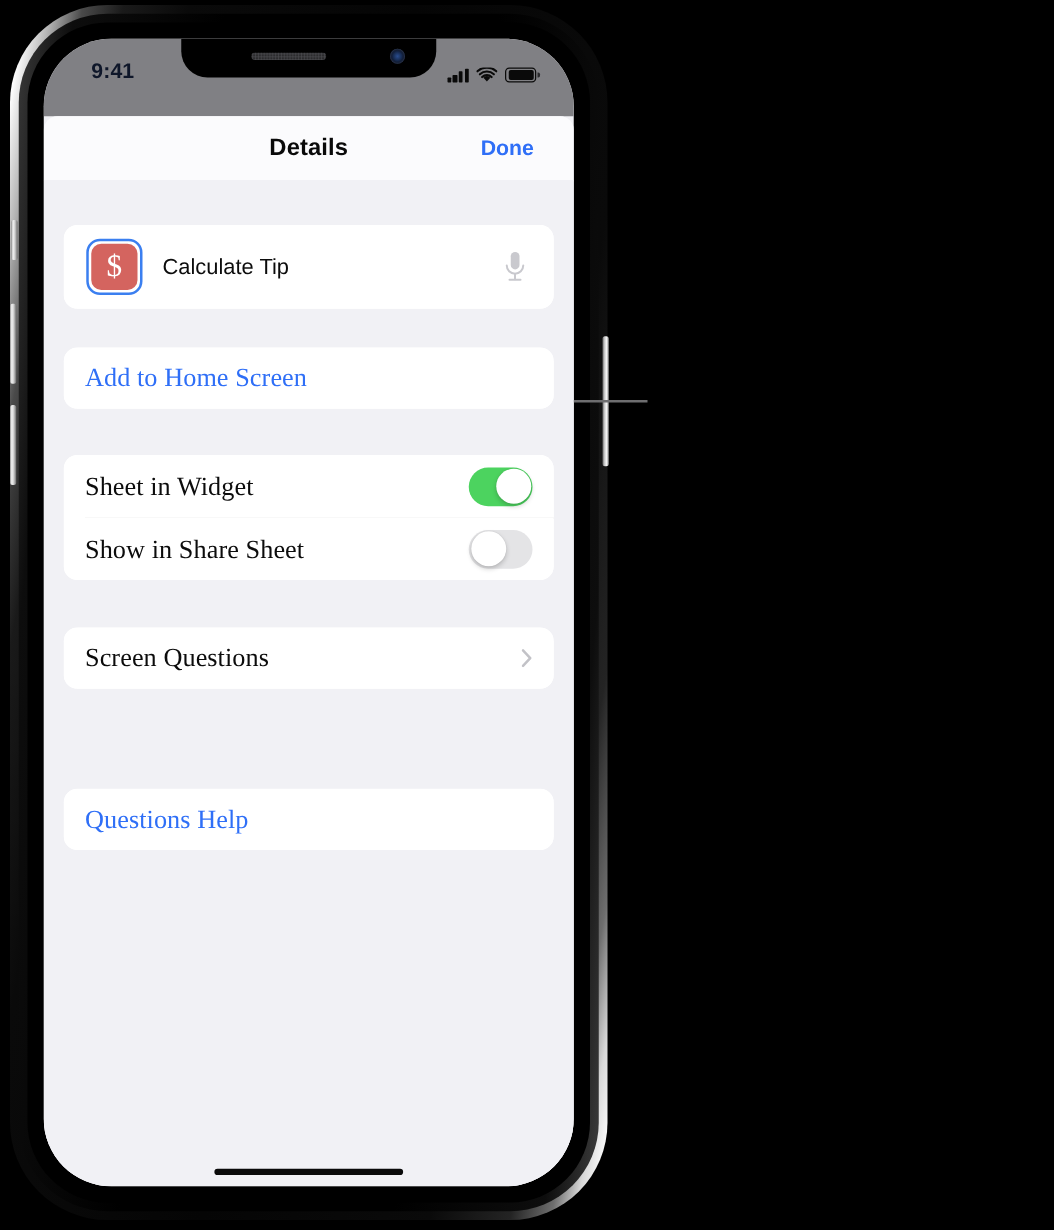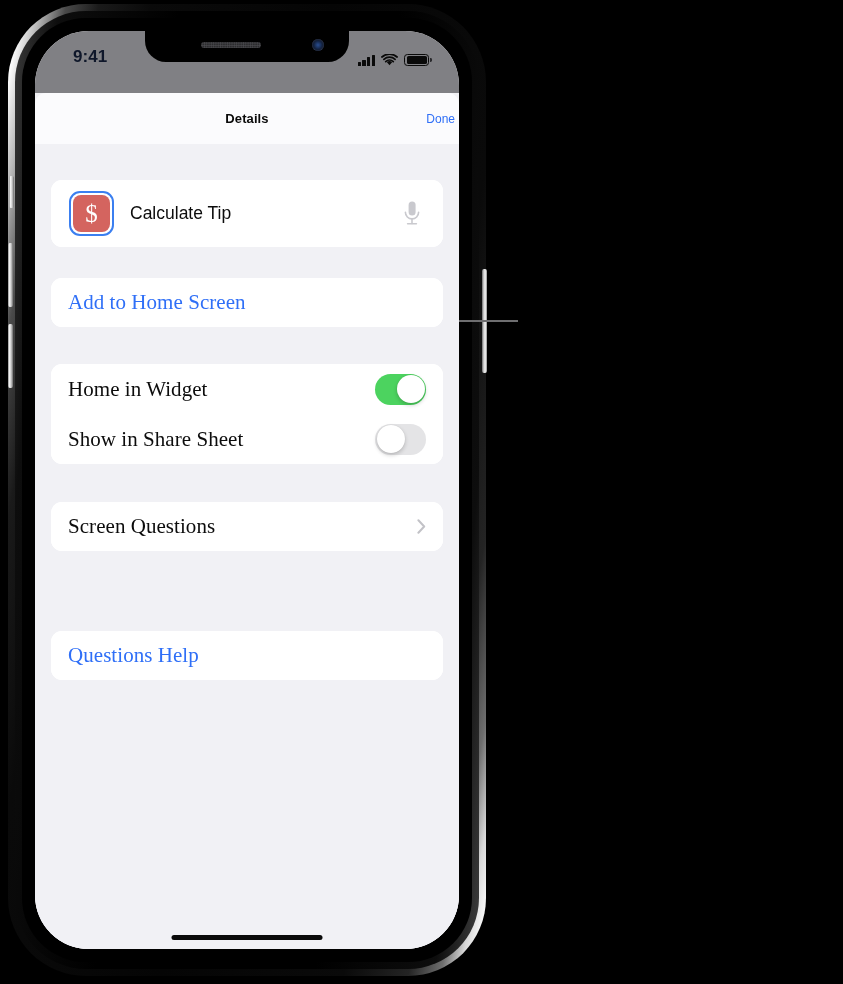--- a/index.html
+++ b/index.html
@@ -181,32 +181,32 @@
   #nav-bar {
     position: relative;
     height: 51px;
     background: #fbfbfd;
     border-bottom: 0.5px solid #dededf;
     display: flex;
     align-items: center;
     justify-content: center;
   }
   #nav-title {
-    font-size: 13px;
+    font-size: 19px;
     font-weight: bold;
     color: #0a0a0a;
     letter-spacing: 0.1px;
   }
   #nav-done {
     position: absolute;
-    right: 4px;
+    right: 32px;
     top: 50%;
     transform: translateY(-50%);
-    font-size: 12px;
-    font-weight: normal;
+    font-size: 17px;
+    font-weight: bold;
     color: #2f6ff7;
     cursor: pointer;
   }
 
   #sheet-body {
     position: absolute;
     left: 0;
     top: 51px;
     right: 0;
     bottom: 0;
@@ -444,21 +444,21 @@
         </div>
 
         <div class="card" id="addhome-card">
           <div class="row" id="addhome-row">
             <span class="row-label link">Add to Home Screen</span>
           </div>
         </div>
 
         <div class="card" id="toggles-card">
           <div class="row">
-            <span class="row-label">Home in Widget</span>
+            <span class="row-label">Sheet in Widget</span>
             <span class="switch on">
               <span class="knob"></span>
             </span>
             <span class="row-sep"></span>
           </div>
           <div class="row">
             <span class="row-label">Show in Share Sheet</span>
             <span class="switch off">
               <span class="knob"></span>
             </span>

